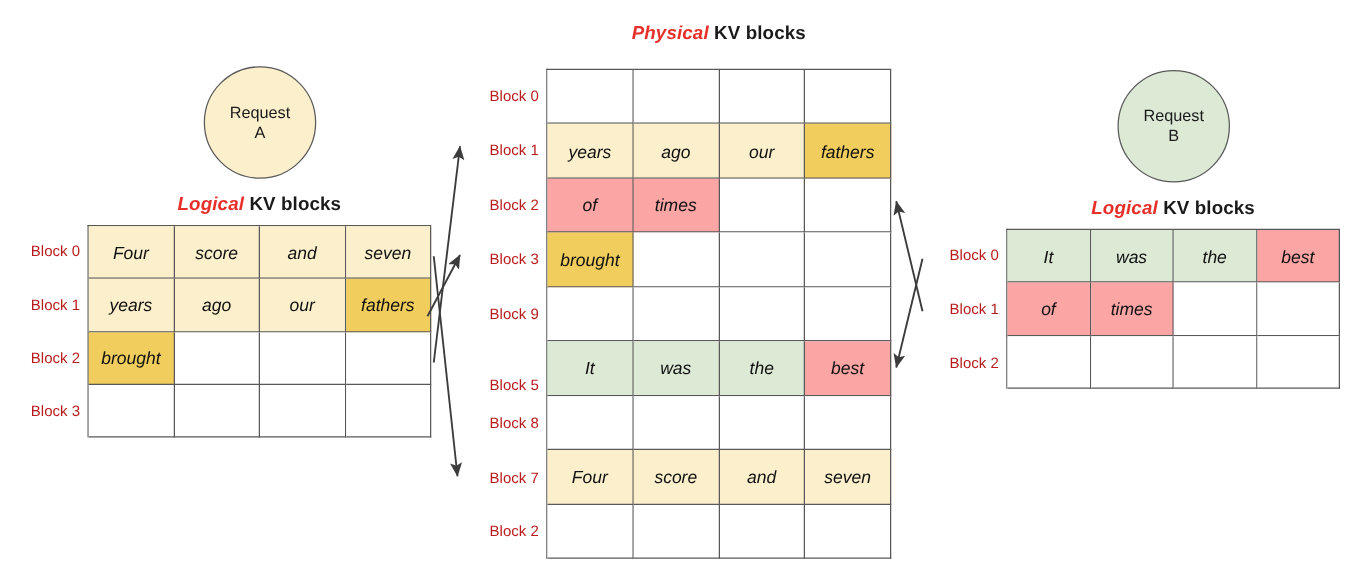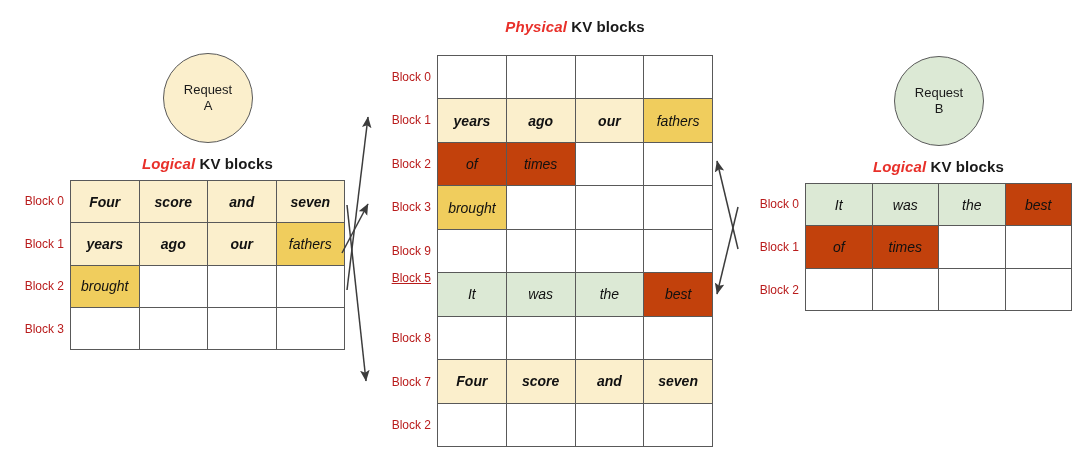--- a/index.html
+++ b/index.html
@@ -67,24 +67,24 @@
     display: flex;
     align-items: center;
     justify-content: center;
     font-size: 14px;
     font-style: italic;
     color: #111111;
     background: #ffffff;
     white-space: nowrap;
     overflow: hidden;
   }
-  .fill-cream  { background: #fbefcc; font-weight: bold; }
+  .fill-cream  { background: #fbefcc; }
   .fill-yellow { background: #f0cd5d; }
   .fill-green-l{ background: #dce9d5; }
-  .fill-green-d{ background: #c2410c; }
+  .fill-green-d{ background: #fca5a5; }
 
   #grid-logical-a { left: 70px;  top: 180px; width: 275px; height: 170px;
                     grid-template-columns: repeat(4, 1fr); grid-template-rows: repeat(4, 1fr); }
   #grid-physical  { left: 437px; top: 55px;  width: 276px; height: 392px;
                     grid-template-columns: repeat(4, 1fr); grid-template-rows: repeat(9, 1fr); }
   #grid-logical-b { left: 805px; top: 183px; width: 267px; height: 128px;
                     grid-template-columns: repeat(4, 1fr); grid-template-rows: repeat(3, 1fr); }
 
   
   .row-labels { position: absolute; }
@@ -204,21 +204,21 @@
       <div class="row-label right-align" style="width: 62px; top: 243.75px; left: 2px;">Block 1</div>
       <div class="row-label right-align" style="width: 62px; top: 286.25px; left: 2px;">Block 2</div>
       <div class="row-label right-align" style="width: 62px; top: 328.75px; left: 2px;">Block 3</div>
     </div>
   <div class="row-labels" id="labels-physical">
       <div class="row-label right-align" style="width: 62px; top: 76.7778px; left: 369px;">Block 0</div>
       <div class="row-label right-align" style="width: 62px; top: 120.333px; left: 369px;">Block 1</div>
       <div class="row-label right-align" style="width: 62px; top: 163.889px; left: 369px;">Block 2</div>
       <div class="row-label right-align" style="width: 62px; top: 207.444px; left: 369px;">Block 3</div>
       <div class="row-label right-align" style="width: 62px; top: 251px; left: 369px;">Block 9</div>
-      <div class="row-label right-align" style="width: 62px; top: 278px; left: 369px; text-decoration: underline;">Block 5</div>
+      <div class="row-label right-align" style="width: 62px; top: 308px; left: 369px;">Block 5</div>
       <div class="row-label right-align" style="width: 62px; top: 338.111px; left: 369px;">Block 8</div>
       <div class="row-label right-align" style="width: 62px; top: 381.667px; left: 369px;">Block 7</div>
       <div class="row-label right-align" style="width: 62px; top: 425.222px; left: 369px;">Block 2</div>
     </div>
   <div class="row-labels" id="labels-logical-b">
       <div class="row-label right-align" style="width: 62px; top: 204.333px; left: 737px;">Block 0</div>
       <div class="row-label right-align" style="width: 62px; top: 247px; left: 737px;">Block 1</div>
       <div class="row-label right-align" style="width: 62px; top: 289.667px; left: 737px;">Block 2</div>
     </div>
 

